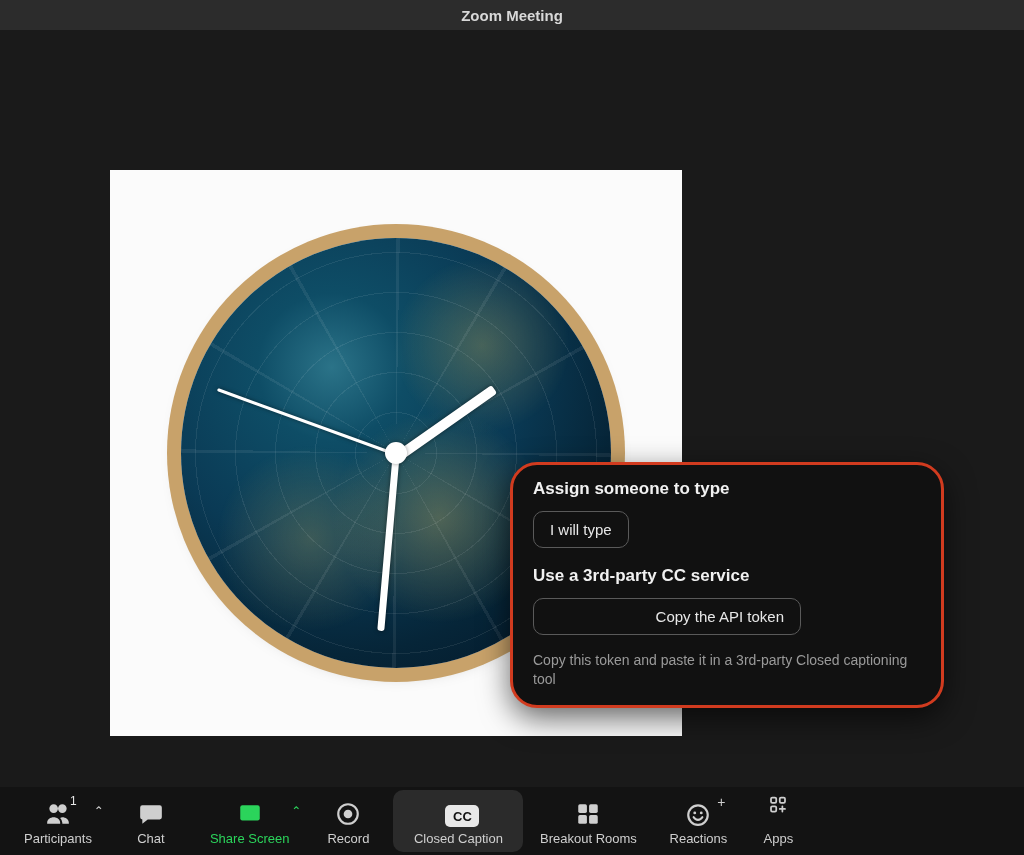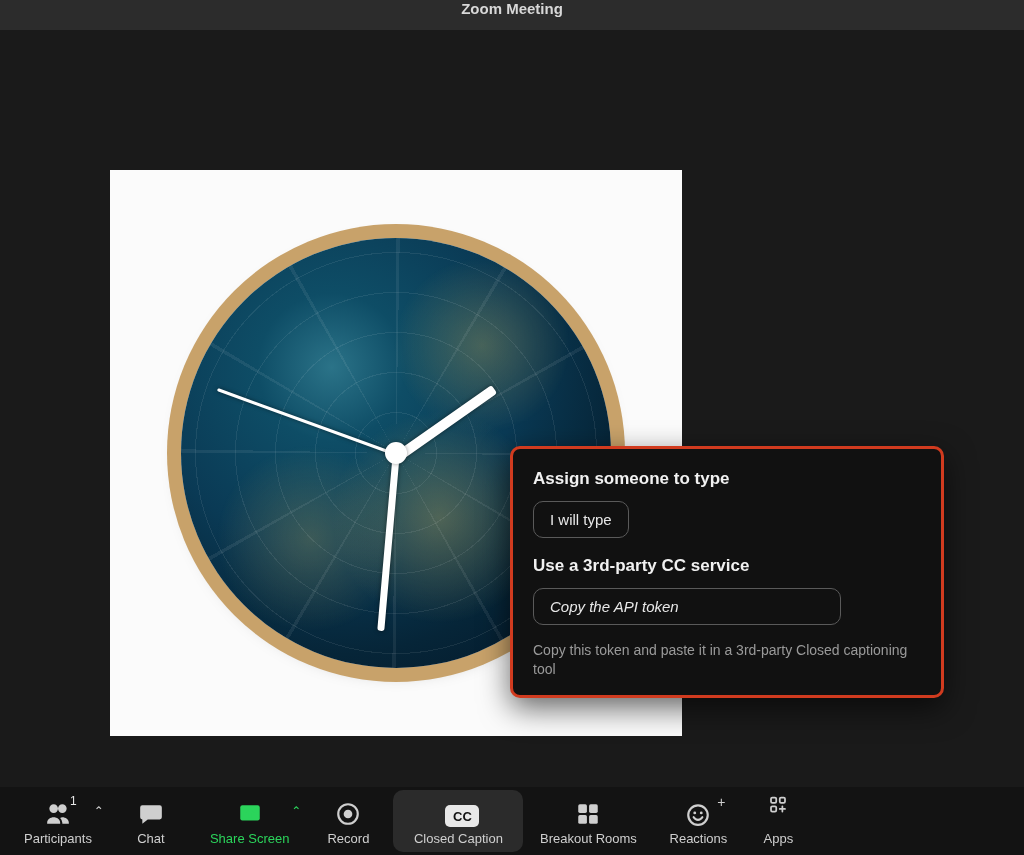--- a/index.html
+++ b/index.html
@@ -1,41 +1,41 @@
 <!DOCTYPE html>
 <html><head>
 <meta charset="utf-8">
 <style>
   * { box-sizing: border-box; margin: 0; padding: 0; font-family: -apple-system, BlinkMacSystemFont, "Segoe UI", Helvetica, Arial, sans-serif; }
   body { width: 1024px; height: 855px; background: #1a1a1a; overflow: hidden; position: relative; }
-  .titlebar { height: 30px; background: #2c2c2c; display: flex; align-items: flex-start; justify-content: center; color: #d8d8d8; font-size: 15px; font-weight: 600; }
+  .titlebar { height: 30px; background: #2c2c2c; display: flex; align-items: center; justify-content: center; color: #d8d8d8; font-size: 15px; font-weight: 600; }
   .stage { position: absolute; top: 30px; left: 0; right: 0; bottom: 68px; background: #1a1a1a; }
   .share-frame { position: absolute; left: 110px; top: 140px; width: 572px; height: 566px; background: #fbfbfb; display: flex; align-items: center; justify-content: center; }
   .clock { width: 430px; height: 430px; border-radius: 50%; position: relative; background: radial-gradient(circle at 35% 30%, #2b7388 0%, #0e4d66 18%, #0a3a55 45%, #062538 70%, #031424 100%); box-shadow: 0 0 0 14px #c8a26a, 0 4px 18px rgba(0,0,0,.35); }
   .clock::before { content:""; position:absolute; inset:0; border-radius:50%;
     background:
       repeating-radial-gradient(circle at center, rgba(255,255,255,.08) 0 1px, transparent 1px 40px),
       repeating-conic-gradient(from 0deg, rgba(255,255,255,.07) 0deg 1deg, transparent 1deg 30deg),
       radial-gradient(circle at 60% 65%, rgba(210,180,90,.35), transparent 28%),
       radial-gradient(circle at 30% 70%, rgba(210,180,90,.25), transparent 22%),
       radial-gradient(circle at 70% 25%, rgba(210,180,90,.3), transparent 20%);
   }
   .hand { position:absolute; left:50%; top:50%; background:#fff; transform-origin: 0 50%; border-radius:3px; box-shadow:0 0 4px rgba(0,0,0,.5); }
   .hand.hour   { width:120px; height:10px; transform: rotate(-35deg); }
   .hand.minute { width:175px; height:7px;  transform: rotate(95deg); }
   .hand.second { width:190px; height:3px;  transform: rotate(200deg); background:#fff; }
   .hub { position:absolute; left:50%; top:50%; width:22px; height:22px; margin:-11px 0 0 -11px; background:#fff; border-radius:50%; box-shadow:0 0 4px rgba(0,0,0,.4);}
   
-  .popup { position:absolute; right:80px; bottom:89px; width:434px; background:#111; border:3px solid #d13b1f; border-radius:10px; padding:20px 20px 16px 20px; color:#e8e8e8; box-shadow:0 10px 30px rgba(0,0,0,.6); }
+  .popup { position:absolute; right:80px; bottom:79px; width:434px; background:#111; border:3px solid #d13b1f; border-radius:27px; padding:14px 20px 16px 20px; color:#e8e8e8; box-shadow:0 10px 30px rgba(0,0,0,.6); }
   .popup h3 { font-size:17px; font-weight:700; color:#f1f1f1; margin-bottom:12px; }
   .popup h3.second { margin-top:18px; }
   .btn-row { display:flex; gap:12px; margin-bottom:6px; }
   .pbtn { background:#111; color:#e8e8e8; border:1px solid #5a5a5a; border-radius:10px; padding:9px 16px; font-size:15px; cursor:pointer; white-space:nowrap; }
   .pbtn.wide { flex:1; text-align:center; }
-  .pbtn.full { width:308px; text-align:left;font-style:italic; }
+  .pbtn.full { width:268px; text-align:right; }
   .helper { font-size:14px; color:#9a9a9a; line-height:1.35; margin-top:16px; }
   
   .toolbar { position:absolute; left:0; right:0; bottom:0; height:68px; background:#131313; display:flex; align-items:center; padding:0 10px; }
   .tbtn { display:flex; flex-direction:column; align-items:center; justify-content:flex-end; height:62px; padding:4px 14px 6px; color:#cfcfcf; font-size:13px; cursor:pointer; border-radius:10px; position:relative; min-width:90px; }
   .tbtn.green { color:#2bd45b; }
   .tbtn.active { background:#2b2b2b; }
   .tlabel { margin-top:4px; white-space:nowrap; }
   .caret { position:absolute; right:2px; top:14px; font-size:12px; color:#cfcfcf; }
   .caret.green { color:#2bd45b; }
   .badge { position:absolute; left:50%; top:4px; transform:translateX(12px); font-size:12px; color:#e8e8e8; }

